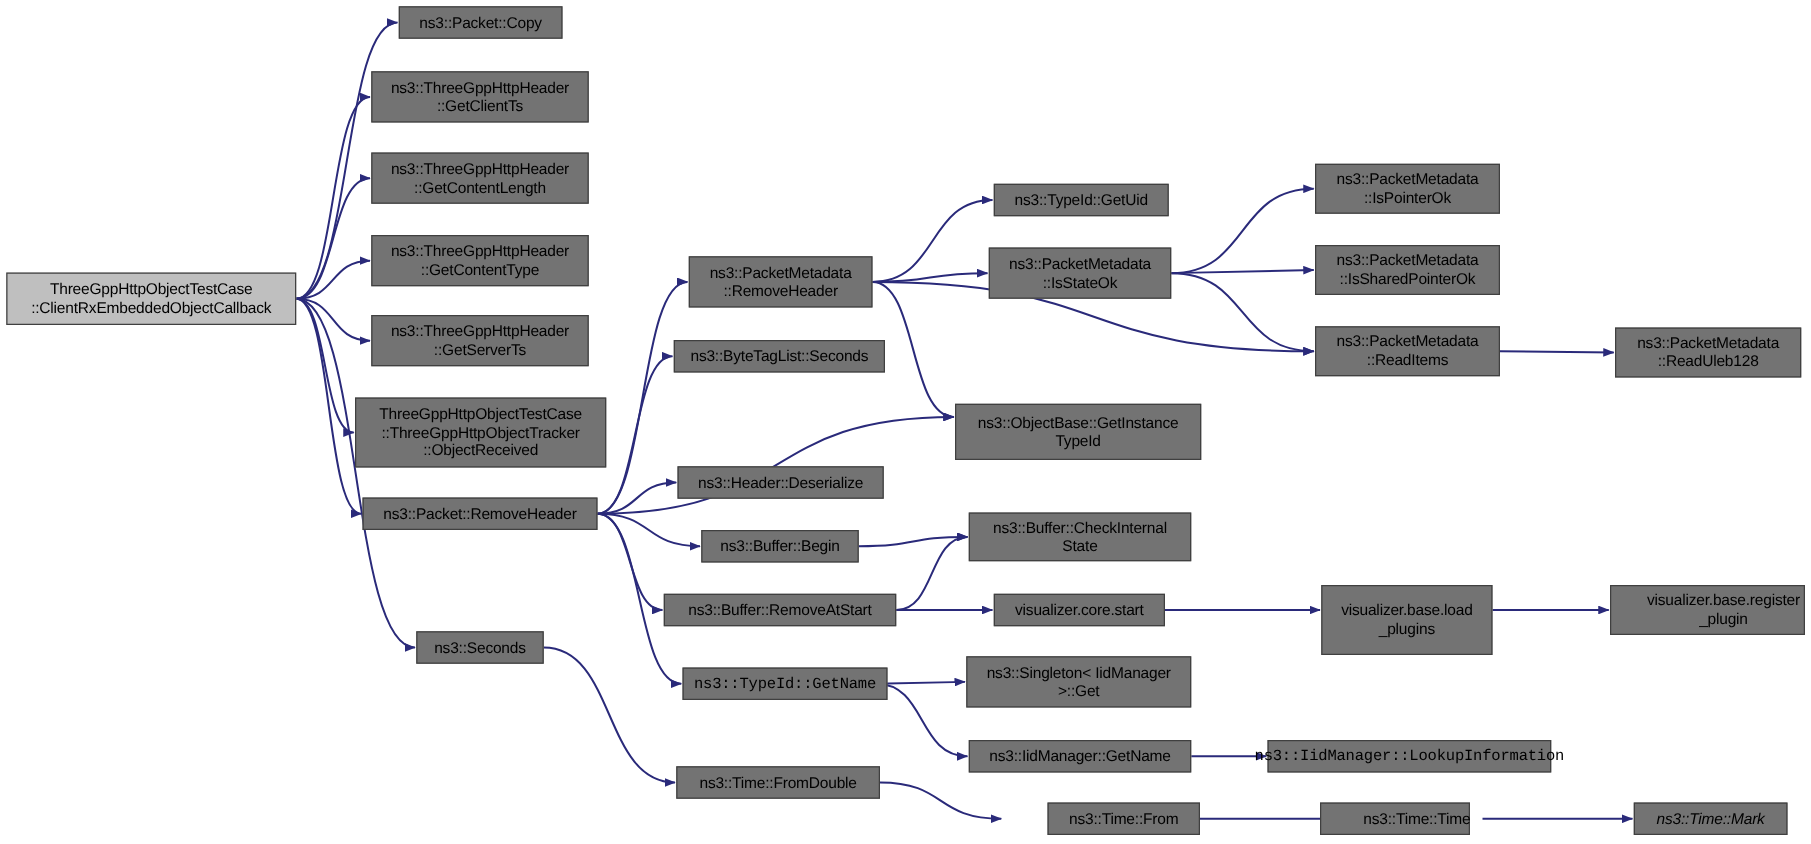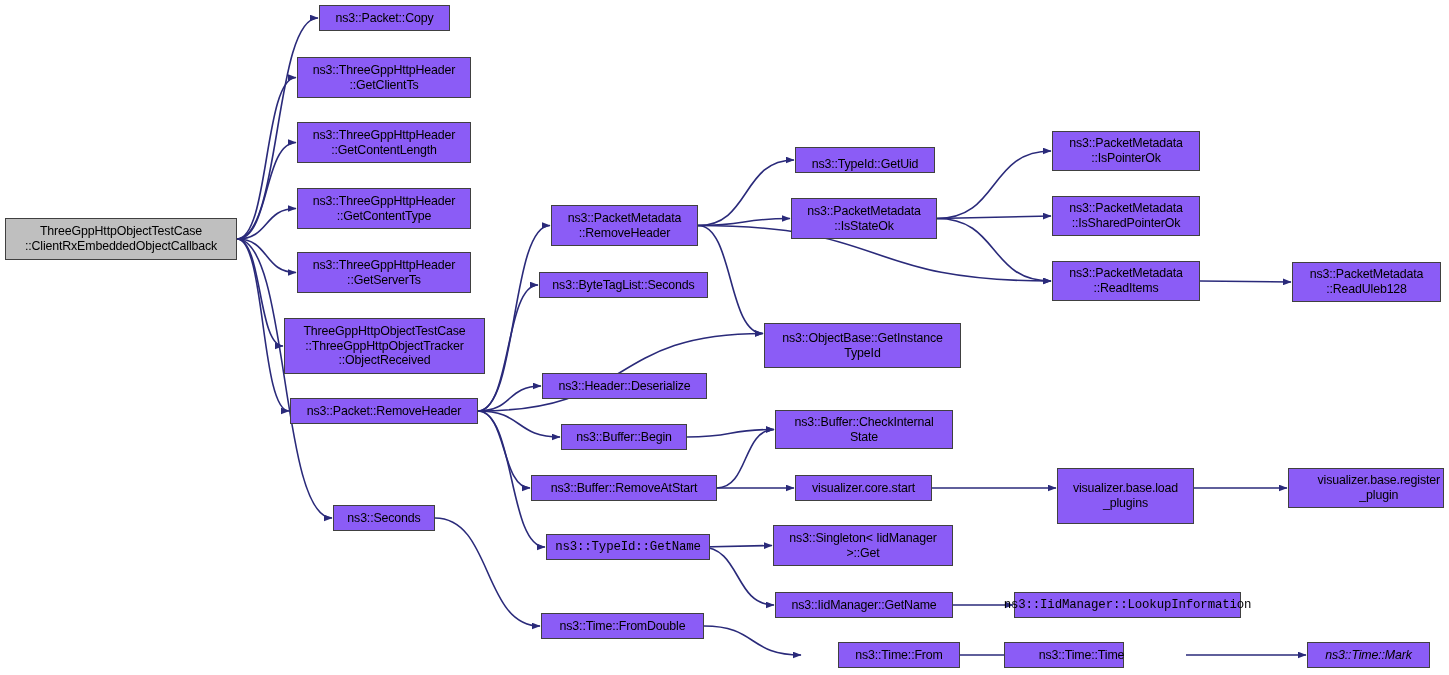--- a/index.html
+++ b/index.html
@@ -1,19 +1,19 @@
 <!DOCTYPE html>
 <html><head>
 <meta charset="utf-8">
 <style>
   html,body{margin:0;padding:0;background:#ffffff;}
   body{font-family:"Liberation Sans",sans-serif;}
   #canvas{position:relative;width:1449px;height:675px;background:#ffffff;overflow:hidden;}
   svg#edges{position:absolute;left:0;top:0;width:1449px;height:675px;}
-  .node{position:absolute;box-sizing:border-box;border:1px solid #404040;background:#8b5cf6;
+  .node{position:absolute;box-sizing:border-box;border:1px solid #404040;background:#737373;
         display:flex;align-items:center;justify-content:center;text-align:center;
         font-family:"Liberation Sans",sans-serif;font-size:12.4px;color:#000000;line-height:14.6px;
         letter-spacing:-0.15px;}
   .node.root{background:#bfbfbf;border-color:#404040;}
   .node span{display:block;padding:0 3px;white-space:pre-line;}
 </style>
 </head>
 <body>
 
 <div id="canvas">
@@ -111,21 +111,21 @@
       </div>
       <div class="node" style="left: 531px; top: 475px; width: 186px; height: 26px;">
         <span>ns3::Buffer::RemoveAtStart</span>
       </div>
       <div class="node" style="left: 546px; top: 534px; width: 164px; height: 26px; font-family: Liberation Mono, monospace;">
         <span>ns3::TypeId::GetName</span>
       </div>
       <div class="node" style="left: 541px; top: 613px; width: 163px; height: 26px;">
         <span>ns3::Time::FromDouble</span>
       </div>
-      <div class="node" style="left: 795px; top: 147px; width: 140px; height: 26px; align-items: flex-end;">
+      <div class="node" style="left: 795px; top: 147px; width: 140px; height: 26px;">
         <span>ns3::TypeId::GetUid</span>
       </div>
       <div class="node" style="left: 791px; top: 198px; width: 146px; height: 41px;">
         <span>ns3::PacketMetadata
 ::IsStateOk</span>
       </div>
       <div class="node" style="left: 764px; top: 296px; width: 197px; height: 45px; margin-top: 27px;">
         <span>ns3::ObjectBase::GetInstance
 TypeId</span>
       </div>
@@ -158,21 +158,21 @@
         <span>ns3::PacketMetadata
 ::ReadItems</span>
       </div>
       <div class="node" style="left: 1057px; top: 468px; width: 137px; height: 56px;">
         <span>visualizer.base.load
 _plugins</span>
       </div>
       <div class="node" style="left: 1014px; top: 592px; width: 227px; height: 26px; font-family: Liberation Mono, monospace;">
         <span>ns3::IidManager::LookupInformation</span>
       </div>
-      <div class="node" style="left: 1004px; top: 642px; width: 120px; height: 26px; padding-left: 35px;">
+      <div class="node" style="left: 1056px; top: 642px; width: 120px; height: 26px; padding-left: 35px;">
         <span>ns3::Time::Time</span>
       </div>
       <div class="node" style="left: 1292px; top: 262px; width: 149px; height: 40px;">
         <span>ns3::PacketMetadata
 ::ReadUleb128</span>
       </div>
       <div class="node" style="left: 1288px; top: 468px; width: 156px; height: 40px; justify-content: flex-end;">
         <span>visualizer.base.register
 _plugin</span>
       </div>

